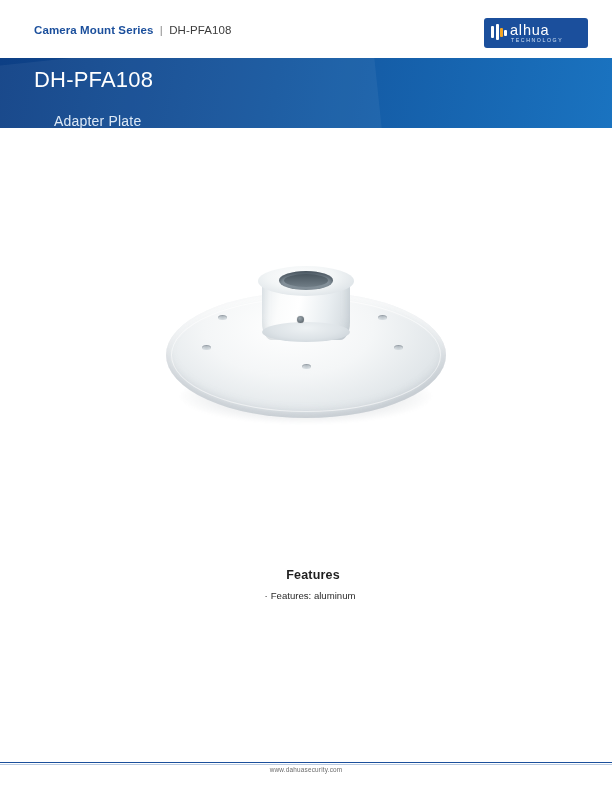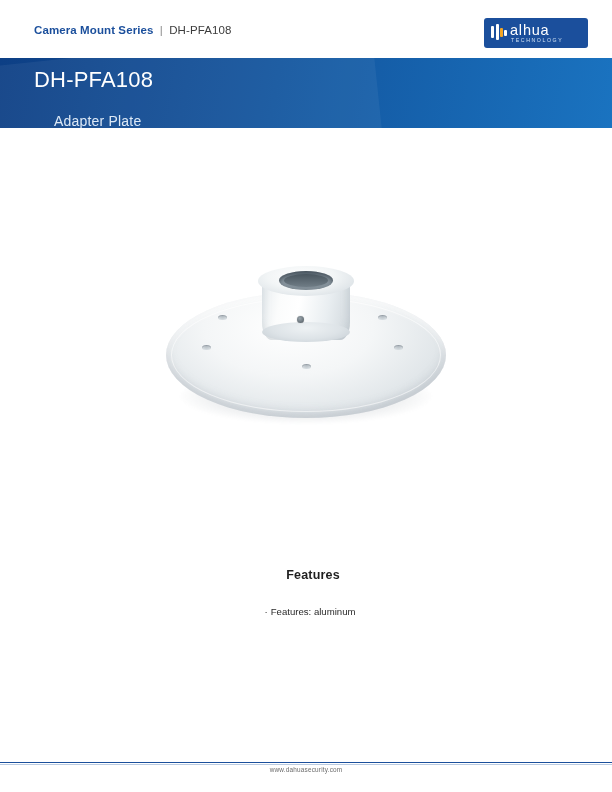--- a/index.html
+++ b/index.html
@@ -218,21 +218,21 @@
   
   .features {
     position: absolute;
     left: 50px; top: 568px;
     width: 520px;
   }
   .features-title {
     font-size: 12.5px;
     font-weight: bold;
     color: #1f1f1f;
-    margin: 0 0 23px 6px;
+    margin: 0 0 7px 6px;
     letter-spacing: 0.2px;
   }
   .feature-item {
     font-size: 9.6px;
     color: #2b2b2b;
     line-height: 14px;
     white-space: nowrap;
   }
   .feature-item .dot { margin-right: 3px; color: #2b2b2b; }
 

